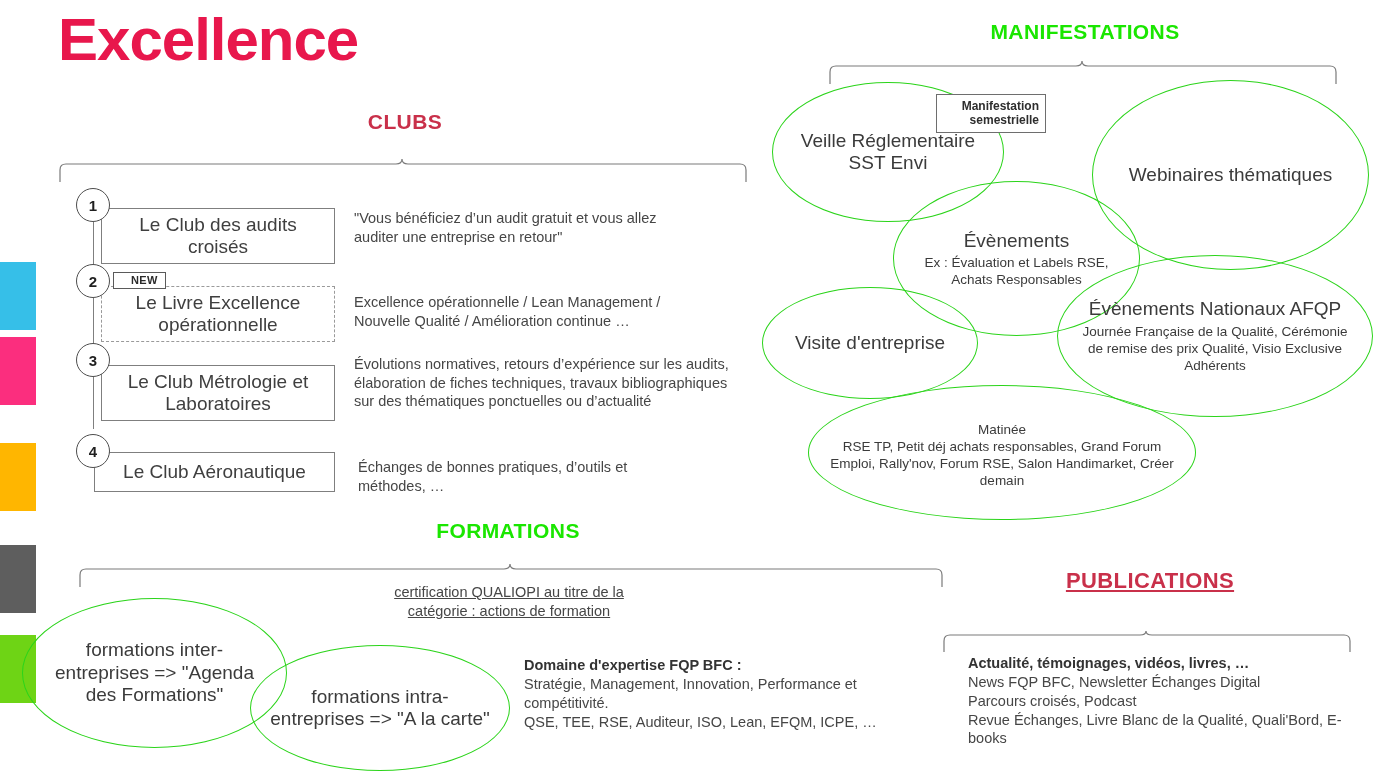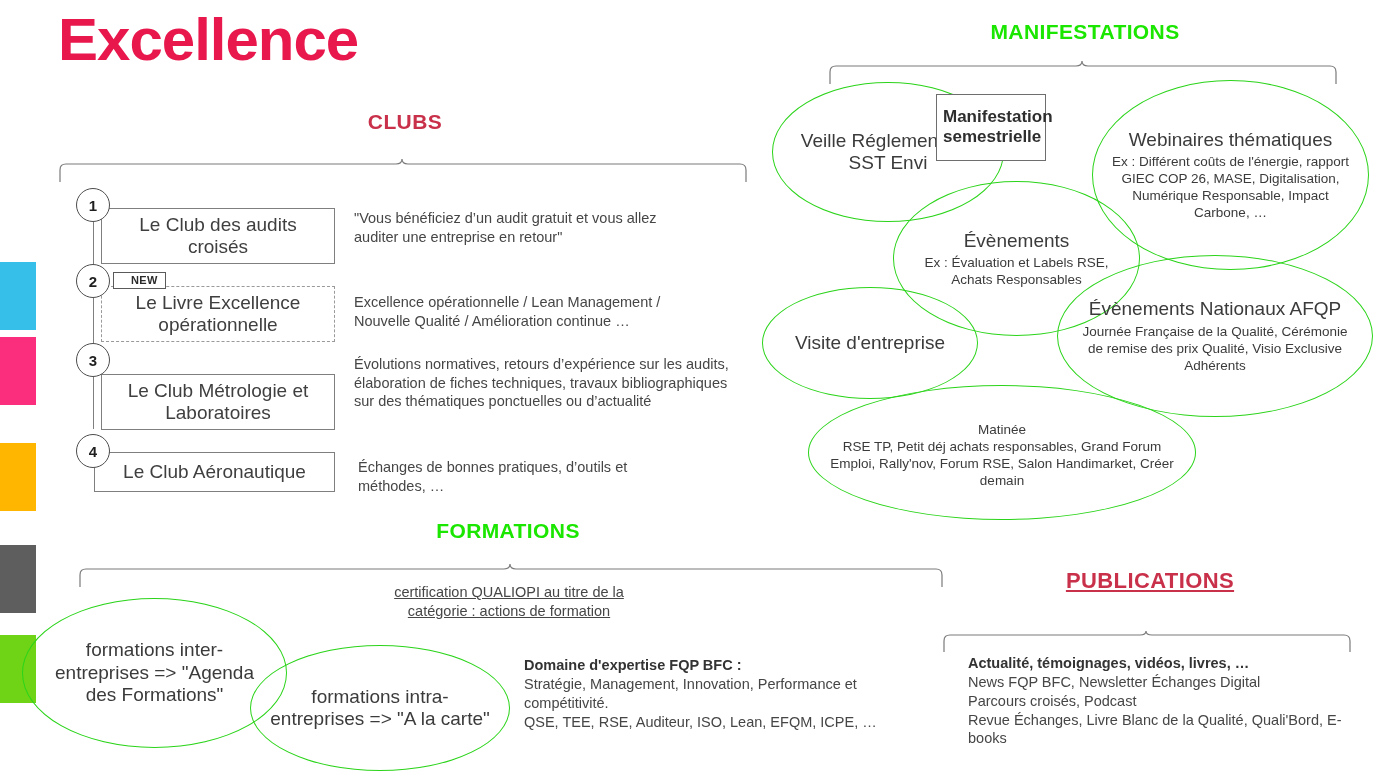--- a/index.html
+++ b/index.html
@@ -61,22 +61,22 @@
     position:absolute;text-align:center;color:#3b3b3b;
     display:flex;flex-direction:column;align-items:center;justify-content:center;
     box-sizing:border-box;
   }
   .ell-head{font-size:19px;line-height:1.18;}
   .ell-sub{font-size:13.5px;line-height:1.26;}
 
   
   .mini-box{
     position:absolute;border:1px solid #6e6e6e;background:#fff;
-    font-size:17px;font-weight:bold;color:#2e2e2e;text-align:right;
-    line-height:1.2;padding:12px 6px;box-sizing:border-box;z-index:6;
+    font-size:12px;font-weight:bold;color:#2e2e2e;text-align:right;
+    line-height:1.2;padding:4px 6px;box-sizing:border-box;z-index:6;
   }
 
   
   .para{position:absolute;font-size:14.5px;color:#464646;line-height:1.3;}
   .para-center{text-align:center;}
 </style>
 </head>
 <body>
 
 <div class="strip" style="top:262px;height:68px;background:#36bfe8;"></div>
@@ -101,21 +101,21 @@
 <div class="club-desc" style="left:354px;top:209px;width:350px;">"Vous bénéficiez d’un audit gratuit et vous allez auditer une entreprise en retour"</div>
 
 <div class="club-num" style="left:76px;top:264px;">2</div>
 <div class="club-connector" style="left:93px;top:298px;height:52px;"></div>
 <div class="new-badge" style="left:113px;top:272px;padding-left:17px;">NEW</div>
 <div class="club-box dashed" style="left:101px;top:286px;width:234px;height:56px;padding:0 8px;">Le Livre Excellence opérationnelle</div>
 <div class="club-desc" style="left:354px;top:293px;width:350px;">Excellence opérationnelle / Lean Management / Nouvelle Qualité / Amélioration continue …</div>
 
 <div class="club-num" style="left:76px;top:343px;">3</div>
 <div class="club-connector" style="left:93px;top:377px;height:52px;"></div>
-<div class="club-box" style="left:101px;top:365px;width:234px;height:56px;padding:0 8px;margin-top:9px;">Le Club Métrologie et Laboratoires</div>
+<div class="club-box" style="left:101px;top:365px;width:234px;height:56px;padding:0 8px;">Le Club Métrologie et Laboratoires</div>
 <div class="club-desc" style="left:354px;top:355px;width:380px;">Évolutions normatives, retours d’expérience sur les audits, élaboration de fiches techniques, travaux bibliographiques sur des thématiques ponctuelles ou d’actualité</div>
 
 <div class="club-num" style="left:76px;top:434px;">4</div>
 <div class="club-box" style="left:94px;top:452px;width:241px;height:40px;padding:0 8px;">Le Club Aéronautique</div>
 <div class="club-desc" style="left:358px;top:458px;width:320px;">Échanges de bonnes pratiques, d’outils et méthodes, …</div>
 
 <div class="abs section-title t-green" style="left:935px;top:20px;width:300px;">MANIFESTATIONS</div>
 
 <div class="bracket" style="left:828px;top:60px;">
   <svg width="512" height="24" viewBox="0 0 512 24">
@@ -129,21 +129,20 @@
 <div class="ellipse" style="left:1057px;top:255px;width:316px;height:162px;"></div>
 <div class="ellipse" style="left:762px;top:287px;width:216px;height:112px;"></div>
 <div class="ellipse" style="left:808px;top:385px;width:388px;height:135px;"></div>
 
 <div class="ell-text" style="left:790px;top:100px;width:196px;height:104px;">
   <div class="ell-head">Veille Réglementaire SST Envi</div>
 </div>
 
 <div class="ell-text" style="left:1104px;top:88px;width:253px;height:174px;">
   <div class="ell-head">Webinaires thématiques</div>
-  <div class="ell-sub" style="margin-top:2px;">Ex : Différent coûts de l'énergie, rapport GIEC COP 26, MASE, Digitalisation, Numérique Responsable, Impact Carbone, …</div>
 </div>
 
 <div class="ell-text" style="left:908px;top:205px;width:217px;height:108px;">
   <div class="ell-head">Évènements</div>
   <div class="ell-sub" style="margin-top:2px;">Ex : Évaluation et Labels RSE, Achats Responsables</div>
 </div>
 
 <div class="ell-text" style="left:1082px;top:272px;width:266px;height:128px;">
   <div class="ell-head">Évènements Nationaux AFQP</div>
   <div class="ell-sub" style="margin-top:2px;">Journée Française de la Qualité, Cérémonie de remise des prix Qualité, Visio Exclusive Adhérents</div>

